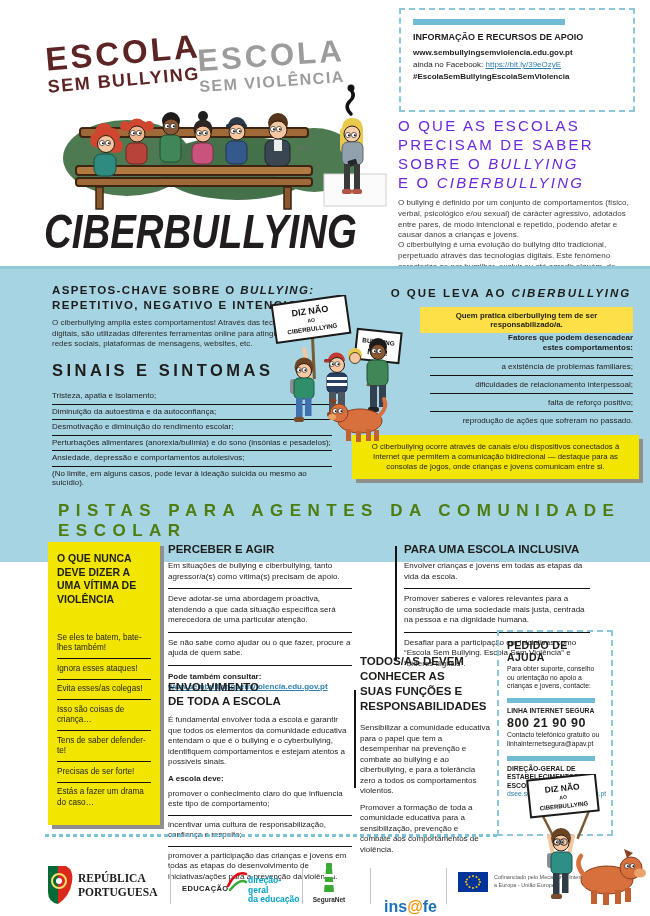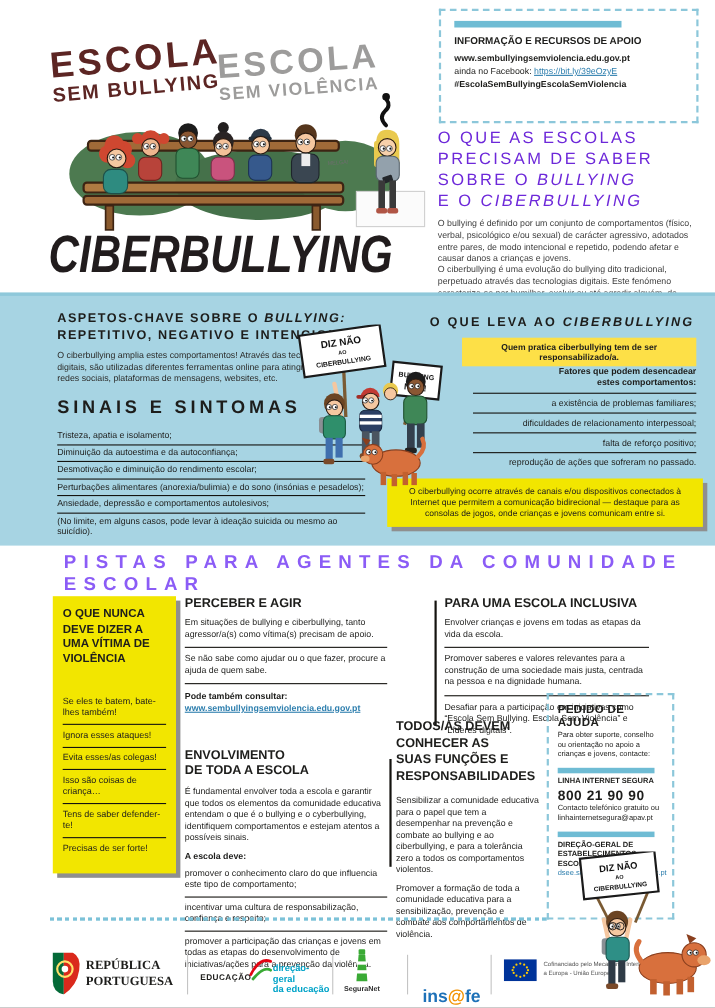--- a/index.html
+++ b/index.html
@@ -29,38 +29,38 @@
   .info-h{font-size:9px;font-weight:bold;margin-bottom:6px;}
   .info-line{font-size:8px;margin-bottom:3px;}
   .link{color:#2e7fae;text-decoration:underline;}
 
   .ws-head{left:398px;top:116px;width:245px;font-size:15px;letter-spacing:2.2px;
            color:#6d28d9;line-height:19px;}
   .ws-p{left:398px;top:198px;width:240px;font-size:8px;line-height:10.8px;color:#3d3d3d;}
   .ws-p2{top:240px;}
 
   
-  .band{left:0;top:266px;width:650px;height:230px;background:#a7d4e3;border-top:3px solid #8fc8da;box-sizing:border-box;}
+  .band{left:0;top:266px;width:650px;height:296px;background:#a7d4e3;border-top:3px solid #8fc8da;box-sizing:border-box;}
   .aspetos-h{left:52px;top:14px;font-size:11.5px;font-weight:bold;letter-spacing:1.4px;line-height:15px;}
   .aspetos-p{left:52px;top:49px;width:274px;font-size:8px;line-height:10.5px;color:#2c2c2a;}
   .sinais-h{left:52px;top:92px;font-size:16.5px;font-weight:bold;letter-spacing:3.5px;}
   .sinais-list{left:52px;top:120px;width:280px;}
   .sinais-item{font-size:8px;line-height:9.5px;padding:2px 0 3px 0;border-bottom:1.6px solid #14130f;}
   .sinais-item.last{border-bottom:none;}
   .leva-h{left:385px;top:18px;width:252px;text-align:center;font-size:11.5px;font-weight:bold;letter-spacing:2px;}
   .leva-hl{left:420px;top:38px;width:213px;box-sizing:border-box;background:#fde047;
            font-size:7.8px;font-weight:bold;padding:4px 6px;text-align:center;}
   .fatores{left:430px;top:64px;width:203px;text-align:right;}
   .fatores-intro{font-size:8px;font-weight:bold;line-height:10px;padding-bottom:4px;}
   .fatores-item{font-size:8px;border-top:1.6px solid #14130f;padding:3.5px 0 4.5px 0;}
   .band-note{left:352px;top:166px;width:287px;box-sizing:border-box;background:#f2e600;
              box-shadow:4px 4px 0 #8f8f8f;padding:7px 10px;font-size:7.8px;line-height:10px;text-align:center;}
 
   
-  .pistas-h{left:58px;top:501px;font-size:17px;font-weight:bold;letter-spacing:6.5px;color:#8b5cf6;}
+  .pistas-h{left:58px;top:501px;font-size:17px;font-weight:bold;letter-spacing:6.5px;color:#4d7c0f;}
   .nunca{left:48px;top:542px;width:112px;box-sizing:border-box;background:#f2e600;
          box-shadow:4px 4px 0 #8f8f8f;padding:10px 9px 12px 9px;}
   .nunca-h{font-size:10.5px;font-weight:bold;line-height:13.5px;margin-bottom:22px;}
   .nunca-item{font-size:8.2px;line-height:10.5px;padding:4.5px 0;}
   .nunca-item + .nunca-item{border-top:1.5px solid #14130f;}
 
   .col-h{font-size:11.5px;font-weight:bold;line-height:14px;}
   .perceber{left:168px;top:542px;width:184px;}
   .p-item{font-size:8px;line-height:10.5px;padding:5px 0 6px 0;border-bottom:1.5px solid #14130f;}
   .consultar{padding-top:6px;font-size:8px;line-height:10.5px;}
@@ -310,25 +310,27 @@
     <div class="nunca-h pre">O QUE NUNCA
 DEVE DIZER A
 UMA VÍTIMA DE
 VIOLÊNCIA</div>
     <div class="nunca-item">Se eles te batem, bate-lhes também!</div>
     <div class="nunca-item">Ignora esses ataques!</div>
     <div class="nunca-item">Evita esses/as colegas!</div>
     <div class="nunca-item">Isso são coisas de criança…</div>
     <div class="nunca-item">Tens de saber defender-te!</div>
     <div class="nunca-item">Precisas de ser forte!</div>
+    <div class="nunca-item">Estás a fazer um drama do caso…</div>
   </div>
 
   <div class="abs perceber">
     <div class="col-h">PERCEBER E AGIR</div>
     <div class="p-item">Em situações de bullying e ciberbullying, tanto agressor/a(s) como vítima(s) precisam de apoio.</div>
+    <div class="p-item">Deve adotar-se uma abordagem proactiva, atendendo a que cada situação específica será merecedora de uma particular atenção.</div>
     <div class="p-item">Se não sabe como ajudar ou o que fazer, procure a ajuda de quem sabe.</div>
     <div class="consultar">
       <div class="b">Pode também consultar:</div>
       <div class="link b">www.sembullyingsemviolencia.edu.gov.pt</div>
     </div>
   </div>
 
   <div class="abs envolv">
     <div class="col-h pre">ENVOLVIMENTO
 DE TODA A ESCOLA</div>

